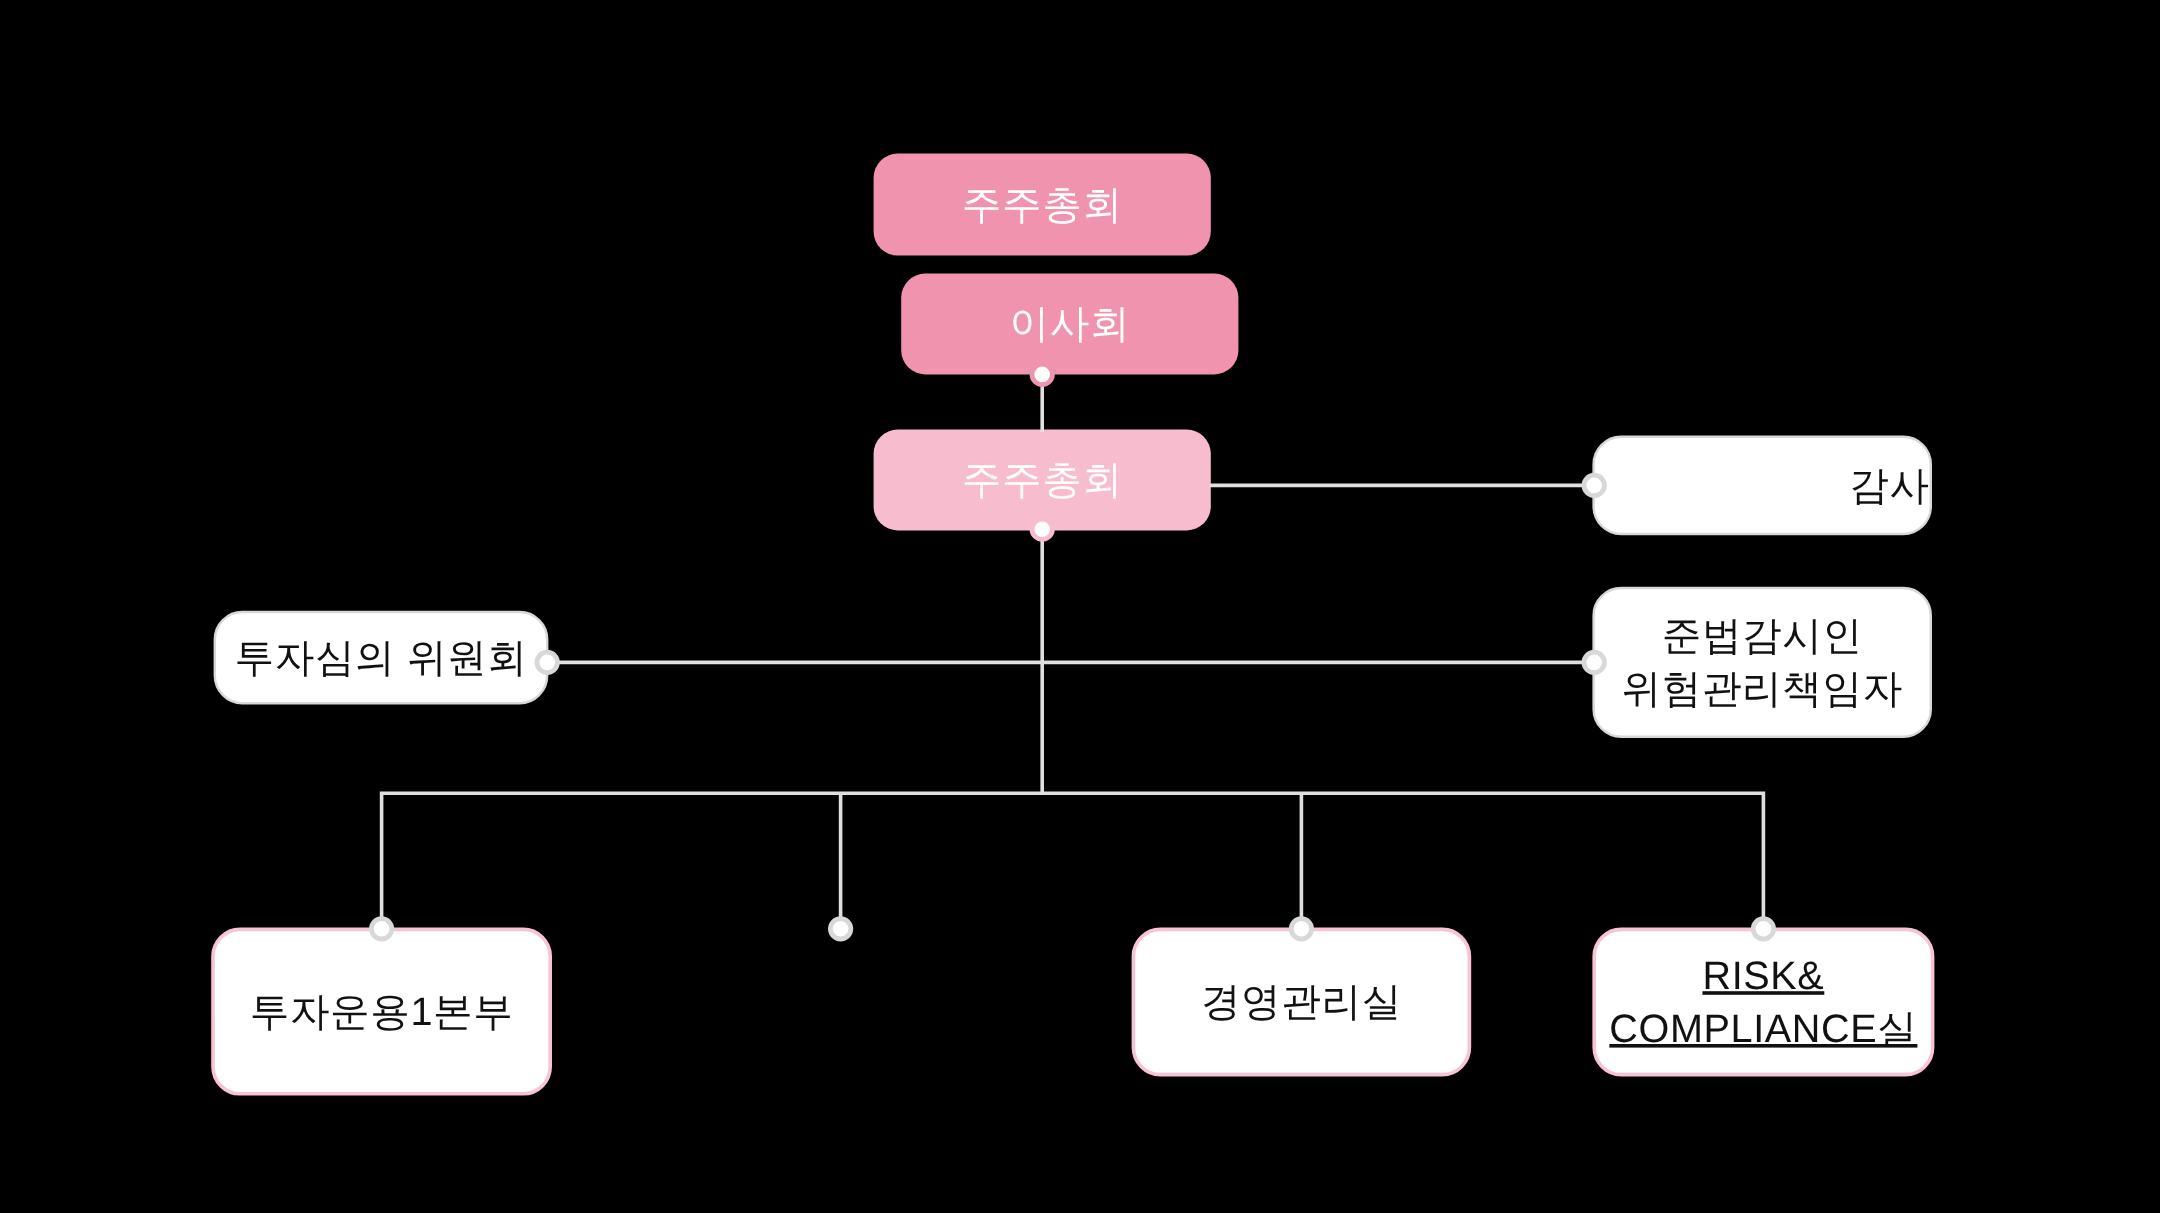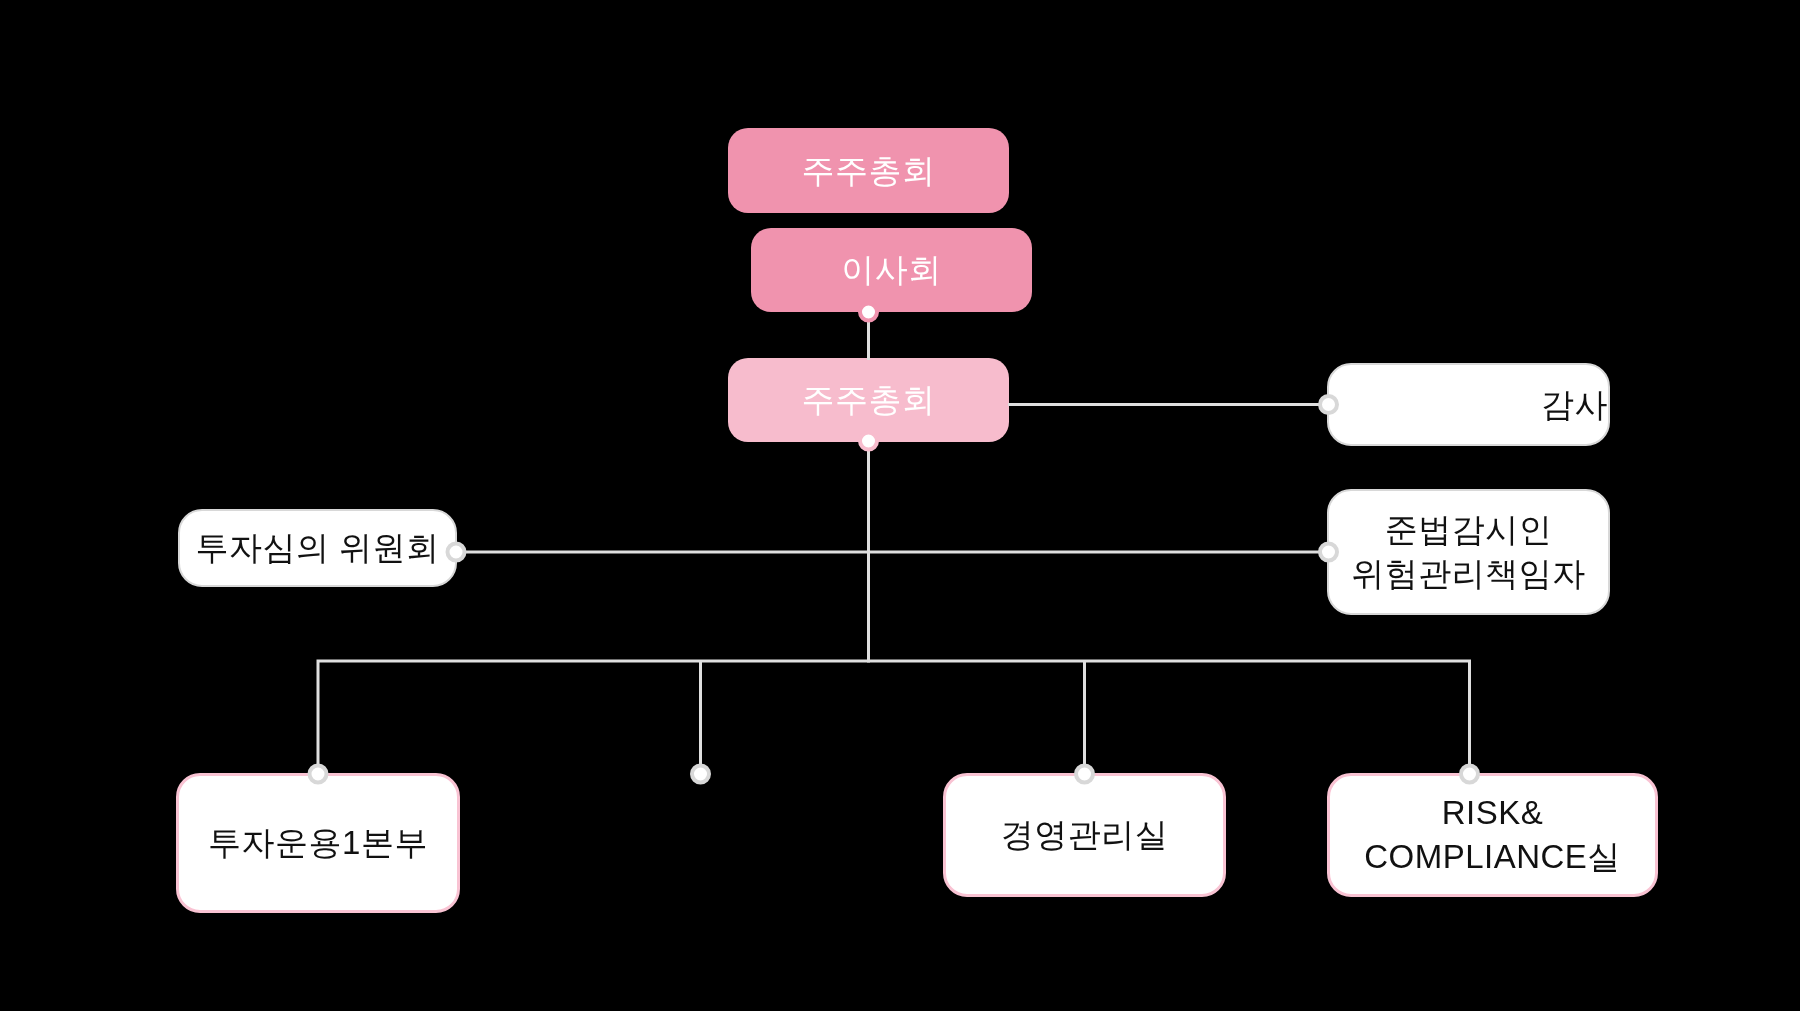--- a/index.html
+++ b/index.html
@@ -62,21 +62,21 @@
   
   #n-shareholders{left:728px;top:128px;width:281px;height:85px;}
   #n-board       {left:728px;top:228px;width:281px;height:84px;margin-left:23px;}
   #n-ceo         {left:728px;top:358px;width:281px;height:84px;}
   #n-auditor     {left:1327px;top:363px;width:283px;height:83px;justify-content:flex-end;}
   #n-committee   {left:178px;top:509px;width:279px;height:78px;}
   #n-compliance  {left:1327px;top:489px;width:283px;height:126px;}
   #n-div1        {left:176px;top:773px;width:284px;height:140px;}
   #n-div2        {left:559px;top:773px;width:283px;height:124px;}
   #n-div3        {left:943px;top:773px;width:283px;height:124px;}
-  #n-div4        {left:1327px;top:773px;width:331px;height:124px;}
+  #n-div4        {left:1327px;top:773px;width:285px;height:124px;text-decoration:underline;}
 
   .connectors line, .connectors polyline{
     stroke:var(--line-gray);
     stroke-width:3;
     fill:none;
   }
   .connectors circle{
     fill:#ffffff;
     stroke-width:4;
   }

